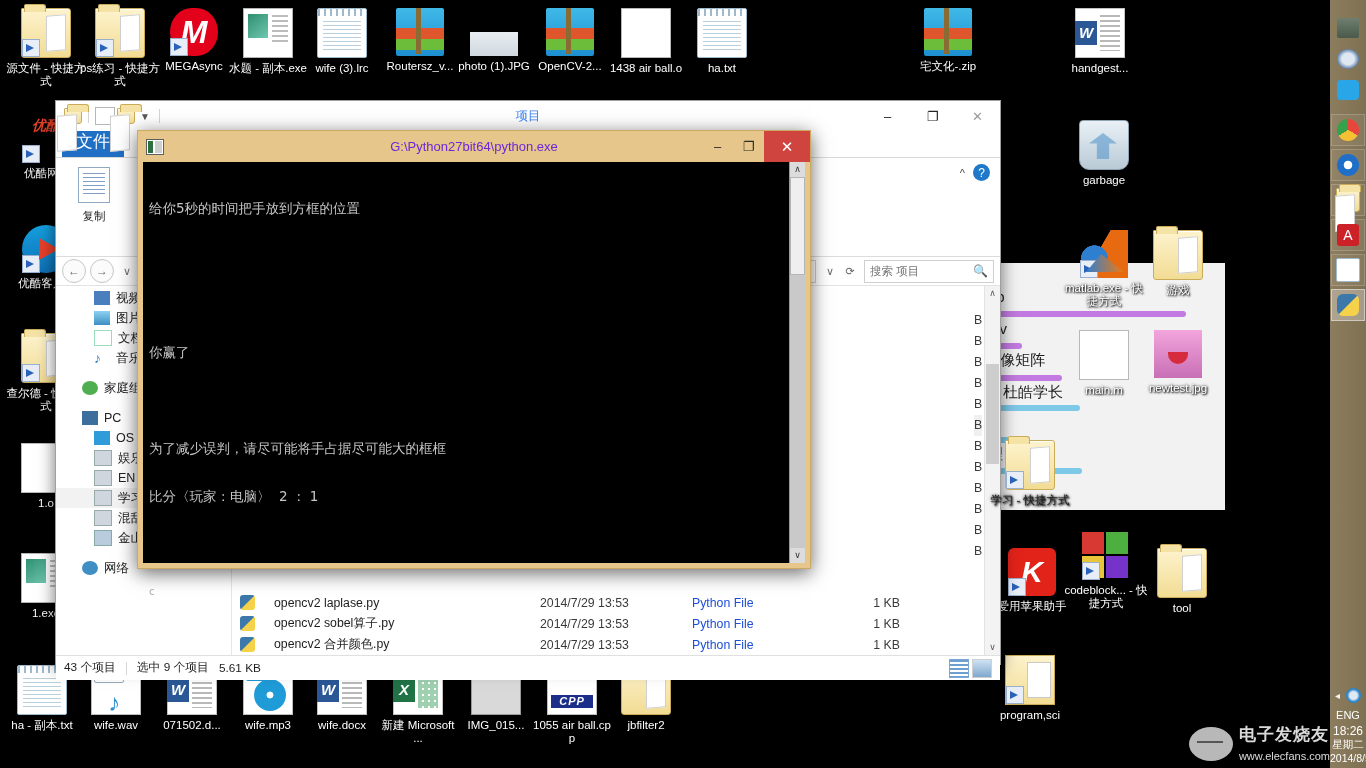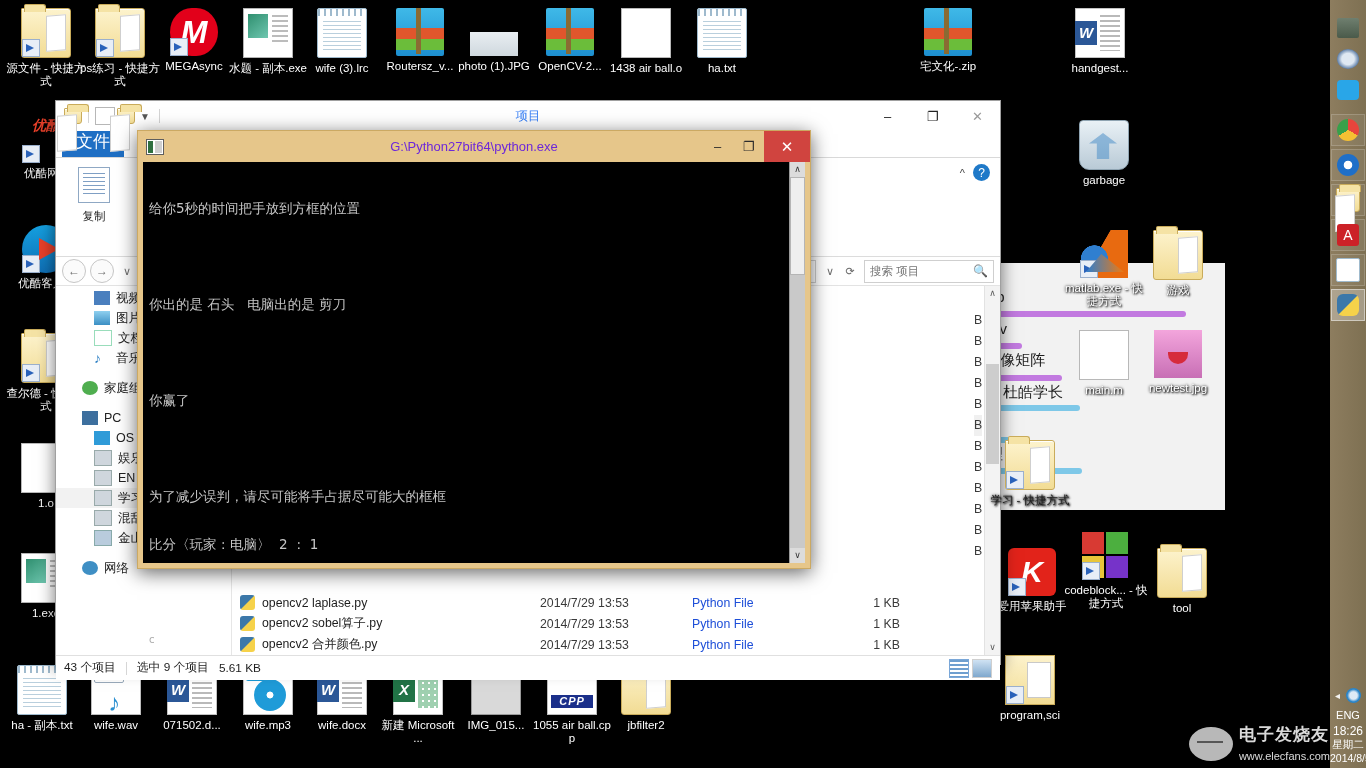--- a/index.html
+++ b/index.html
@@ -157,21 +157,21 @@
   #exp-body{display:flex;height:calc(563px - 30px - 26px - 86px - 28px - 24px);}
   #exp-nav{width:175px;border-right:0;overflow:hidden;font-size:12.5px;color:#222;padding-top:2px;}
   .tree-row{display:flex;align-items:center;gap:6px;height:20px;padding-left:26px;white-space:nowrap;}
   .tree-row.sub{padding-left:38px;}
   .tree-row.sel{background:#f2f2f2;}
   .tree-ic{width:16px;height:14px;flex:0 0 16px;position:relative;}
   .tree-gap{height:10px;}
 
   #exp-list{flex:1;position:relative;overflow:hidden;border-left:1px solid #e6e6e6;}
   .lrow{display:flex;align-items:center;height:21px;font-size:12.3px;color:#1d1d1d;padding-left:8px;}
-  .lrow .nm{width:300px;display:flex;align-items:center;gap:7px;white-space:nowrap;}
+  .lrow .nm{width:300px;display:flex;align-items:center;gap:19px;white-space:nowrap;}
   .lrow .dt{width:152px;color:#3a3a3a;}
   .lrow .tp{width:148px;color:#1d4ed8;}
   .lrow .sz{width:60px;text-align:right;color:#3a3a3a;}
   .pyic{width:15px;height:15px;border-radius:3px;position:relative;flex:0 0 15px;
         background:linear-gradient(135deg,#3c78a9 49%,#f6d24a 51%);}
 
   #exp-vscroll{position:absolute;right:0;top:0;width:15px;bottom:0;background:#f3f3f3;border-left:1px solid #e2e2e2;}
   #exp-vscroll .arw{height:15px;text-align:center;font-size:9px;color:#5a5a5a;line-height:15px;}
   #exp-vscroll .thumb{position:absolute;left:1px;right:1px;top:78px;height:100px;background:#cdcdcd;}
 
@@ -703,21 +703,20 @@
     <span id="cons-ctl">
       <span class="b">–</span>
       <span class="b">❐</span>
       <span class="b close">✕</span>
     </span>
   </div>
   <div id="cons-screen">
     <div id="cons-text">
       <div class="ln">给你5秒的时间把手放到方框的位置</div>
       <div class="sp"></div>
-      <div class="ln">你出的是 石头   电脑出的是 剪刀</div>
       <div class="sp"></div>
       <div class="ln">你赢了</div>
       <div class="sp"></div>
       <div class="ln">为了减少误判，请尽可能将手占据尽可能大的框框</div>
       <div class="ln">比分〈玩家：电脑〉  2 ： 1</div>
       <div class="sp"></div>
       <div class="ln cursor" style="font-size:10px">c</div>
     </div>
     <div id="cons-scroll">
       <div class="arw">∧</div>

